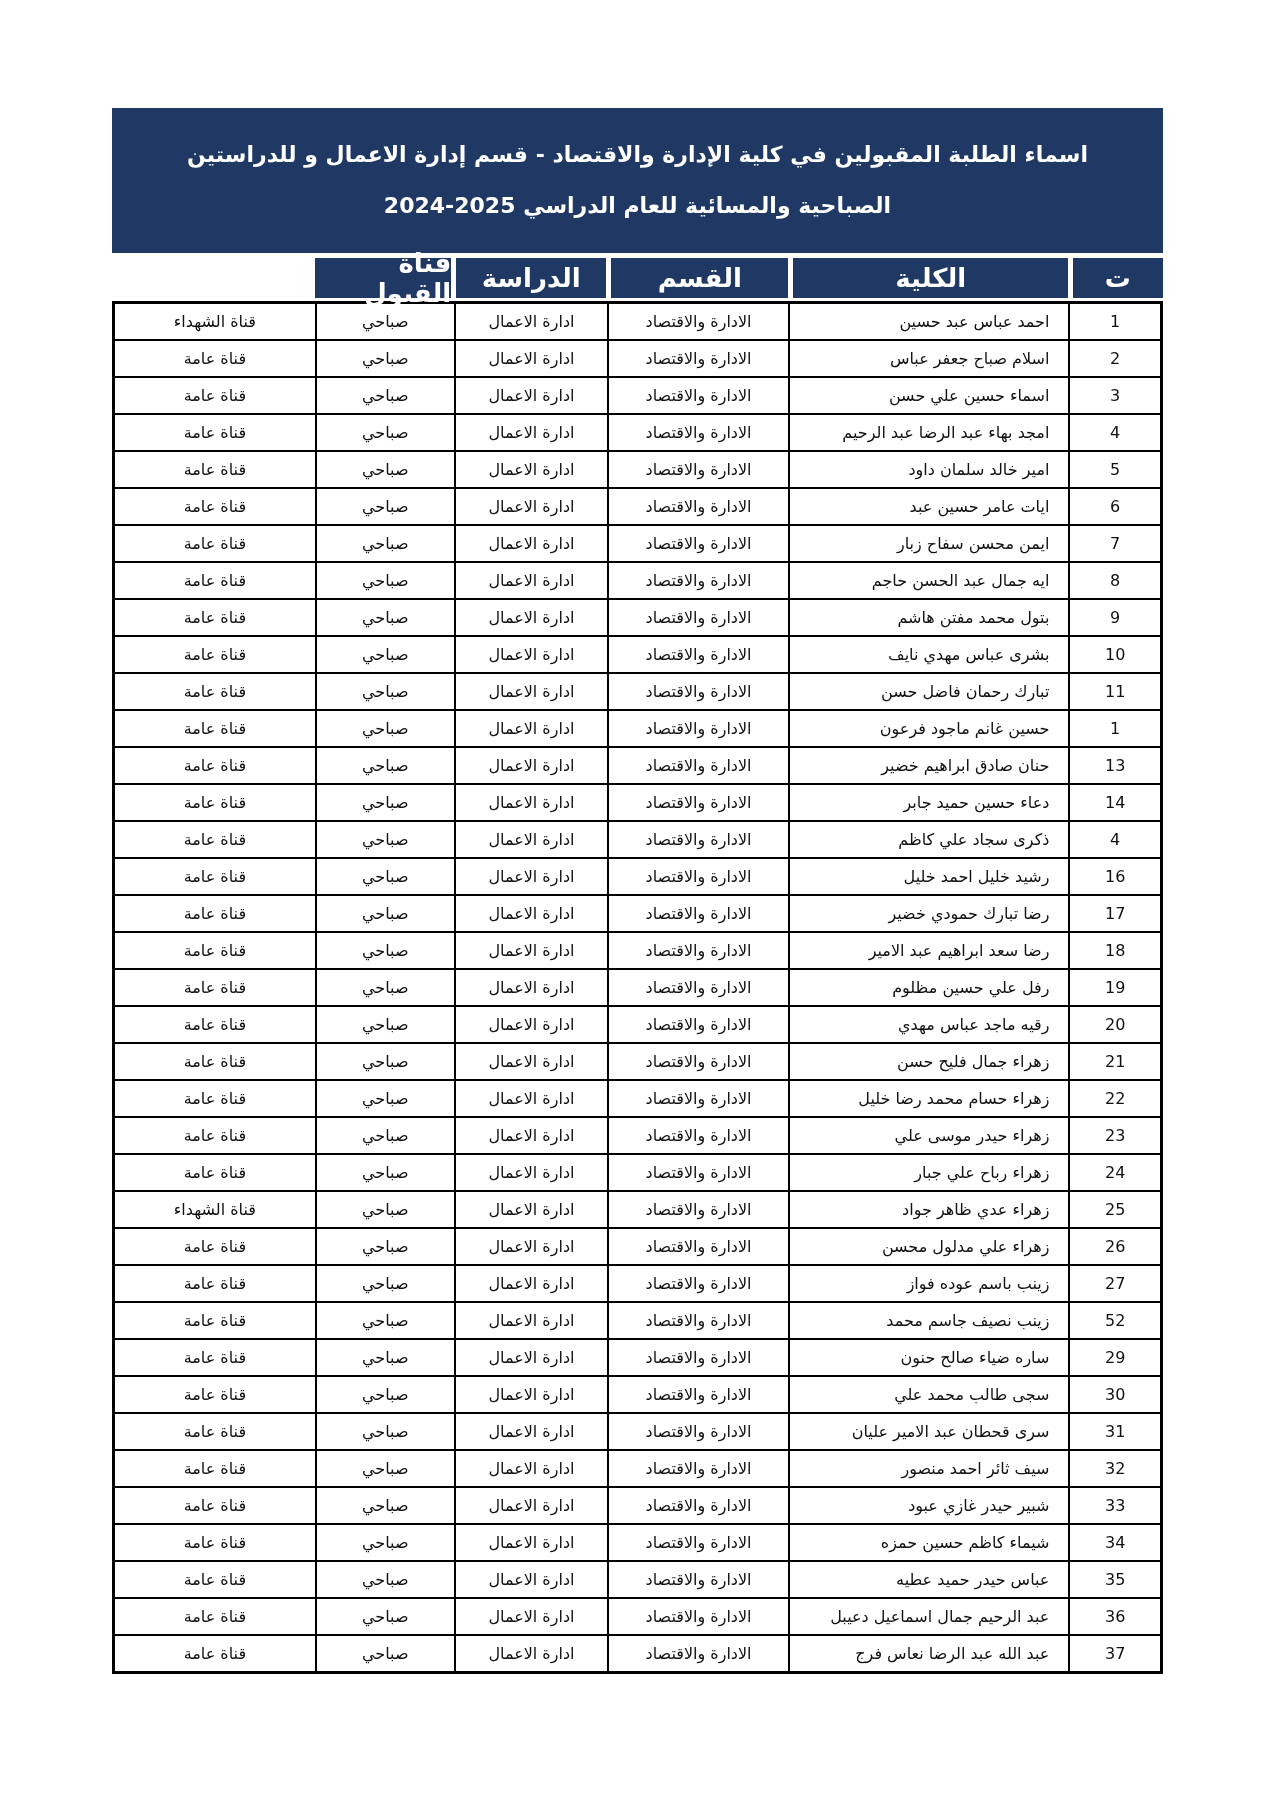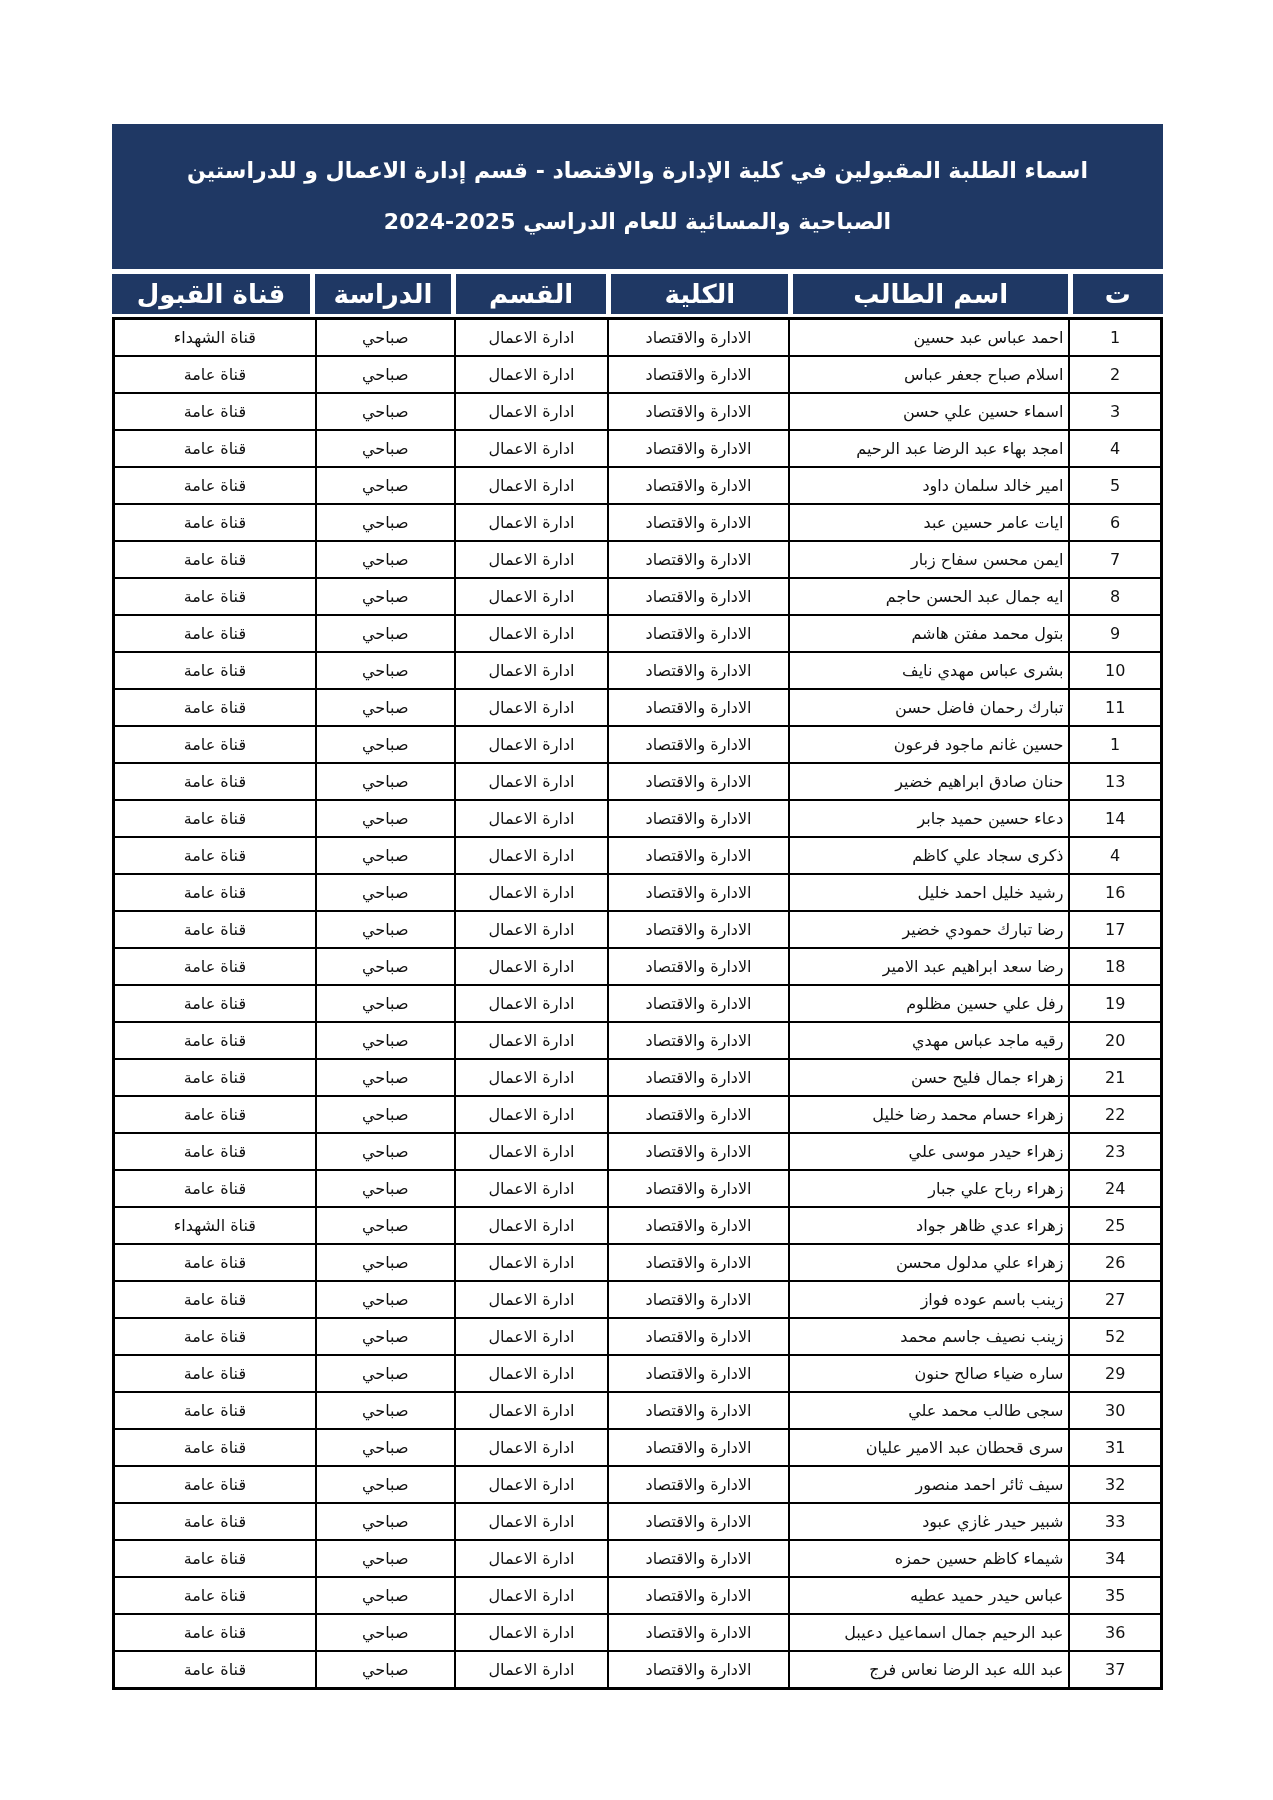--- a/index.html
+++ b/index.html
@@ -11,21 +11,21 @@
   .page {
     position: relative;
     width: 1273px;
     height: 1800px;
     background: #ffffff;
     overflow: hidden;
   }
   .doc {
     position: absolute;
     left: 112px;
-    top: 124px;
+    top: 108px;
     width: 1051px;
     direction: rtl;
   }
   .title-block {
     background: #1f3864;
     color: #ffffff;
     min-height: 145px;
     display: flex;
     align-items: center;
     justify-content: center;
@@ -66,36 +66,35 @@
     height: 35px;
     font-size: 16px;
     color: #111111;
     text-align: center;
     padding: 0;
     overflow: hidden;
     white-space: nowrap;
   }
   table.students td.c-name {
     text-align: right;
-    padding-right: 5px;
+    padding-right: 19px;
   }
 </style>
 </head>
 <body>
 
 <div class="page">
   <div class="doc">
 
     <div class="title-block">
       <div>اسماء الطلبة المقبولين في كلية الإدارة والاقتصاد - قسم إدارة الاعمال و للدراستين الصباحية والمسائية للعام الدراسي 2025-2024</div>
     </div>
 
     <div class="cols-header">
       <div class="col-cell">ت</div>
-      <div class="col-cell">اسم الطالب</div>
       <div class="col-cell">الكلية</div>
       <div class="col-cell">القسم</div>
       <div class="col-cell">الدراسة</div>
       <div class="col-cell">قناة القبول</div>
     </div>
 
     <table class="students">
       <colgroup>
         <col style="width:8.79%">
         <col style="width:26.74%">

